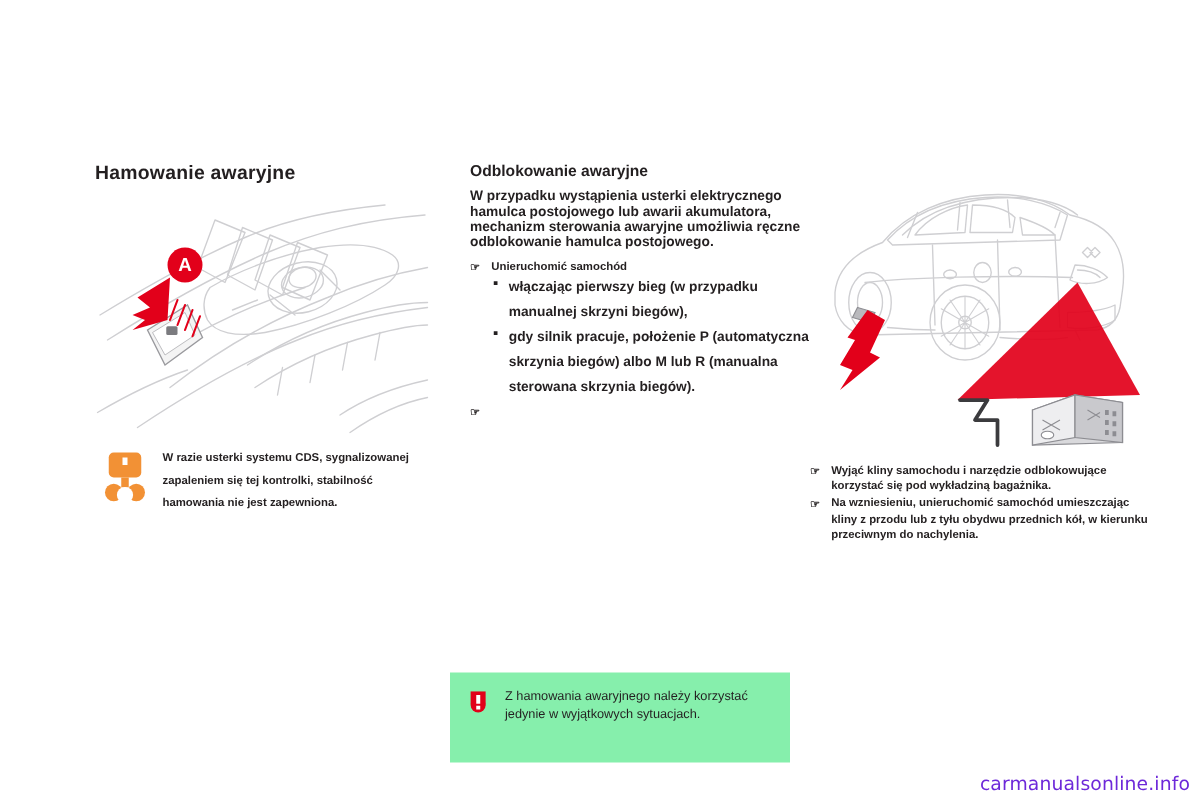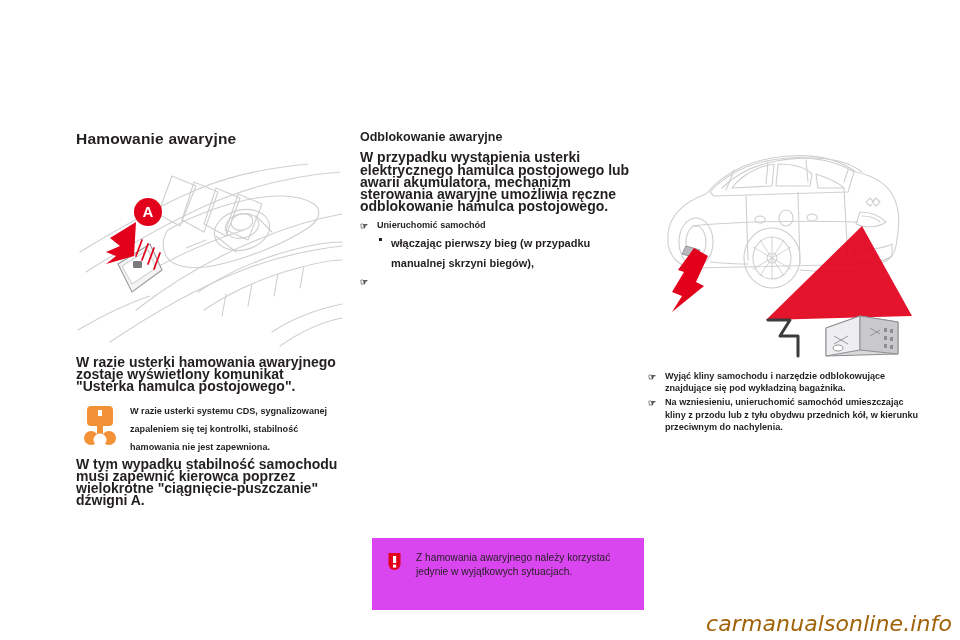--- a/index.html
+++ b/index.html
@@ -22,21 +22,21 @@
     inset: 0;
     background: #ffffff;
   }
 
   
   .col {
     position: absolute;
     top: 130px;
   }
   .col-left   { left: 76px;  width: 268px; }
-  .col-mid    { left: 360px; width: 272px; }
+  .col-mid    { left: 376px; width: 272px; }
   .col-right  { left: 648px; width: 272px; }
 
   
   .h-main {
     font-size: 15.5px;
     font-weight: bold;
     letter-spacing: 0.2px;
     color: #231f20;
     margin: 0 0 13px 0;
     line-height: 1.1;
@@ -44,21 +44,21 @@
   .h-sub {
     font-size: 12.5px;
     font-weight: bold;
     color: #231f20;
     margin: 0 0 7px 0;
     line-height: 1.15;
   }
 
   
   .body-text {
-    font-size: 14px;
+    font-size: 11px;
     line-height: 12.2px;
     color: #231f20;
     margin: 0 0 7px 0;
     font-weight: 600;
   }
 
   
   .illus {
     background: #ffffff;
     border: 0;
@@ -134,24 +134,23 @@
   }
   .callout-inline .ci-text {
     font-size: 9.1px;
     line-height: 12.2px;
     font-weight: 600;
     color: #231f20;
   }
 
   .callout-grey {
     position: absolute;
-    background: #d946ef;
+    background: #86efac;
     padding: 13px 16px 15px 44px;
     box-sizing: border-box;
-    margin-left: 12px;
   }
   .callout-grey .warn-red {
     position: absolute;
     left: 14px;
     top: 15px;
     width: 17px;
     height: 19px;
   }
   .callout-grey .cg-text {
     font-size: 10.2px;
@@ -164,26 +163,25 @@
     top: 538px;
     width: 272px;
     height: 72px;
   }
 
   
   .watermark {
     position: absolute;
     right: 8px;
     bottom: 4px;
-    font-size: 22px;
+    font-size: 15px;
     letter-spacing: 0.1px;
-    color: #a16207;
+    color: #6d28d9;
     font-weight: 500;
     font-family: "DejaVu Sans", sans-serif;
-    font-style: italic;
   }
 
   
   svg { display: block; }
 </style>
 </head>
 <body>
 
 <div class="page">
 
@@ -234,53 +232,55 @@
 
         <g>
           <circle cx="72" cy="52" r="14" fill="#e2001a"></circle>
           <text x="72" y="57" text-anchor="middle" font-family="Liberation Sans, sans-serif" font-size="15" font-weight="bold" fill="#ffffff">A</text>
         </g>
       </svg>
     </div>
 
 
 
-    <p class="body-text">W razie usterki hamowania awaryjnego zostaje wyświetlony komunikat "Usterka hamulca postojowego".</p>
 
     <div class="callout-inline">
       <span class="warn-orange">
         <svg width="44" height="46" viewBox="0 0 44 46">
           <path d="M13 4 h18 a4 4 0 0 1 4 4 v12 a4 4 0 0 1 -4 4 h-18 a4 4 0 0 1 -4 -4 v-12 a4 4 0 0 1 4 -4 z" fill="#f29135"></path>
           <path d="M19 24 h6 v8 h-6 z" fill="#f29135"></path>
           <circle cx="13" cy="36" r="7" fill="#f29135"></circle>
           <circle cx="31" cy="36" r="7" fill="#f29135"></circle>
           <circle cx="22" cy="38" r="6.5" fill="#ffffff"></circle>
           <path d="M20 14 h4 v-6 h-4 z" fill="#ffffff"></path>
         </svg>
       </span>
       <span class="ci-text">W razie usterki systemu CDS, sygnalizowanej zapaleniem się tej kontrolki, stabilność hamowania nie jest zapewniona.</span>
     </div>
 
-    <p class="body-text">W tym wypadku stabilność samochodu musi zapewnić kierowca poprzez wielokrotne "ciągnięcie-puszczanie" dźwigni A.</p>
   </div>
 
   <div class="col col-mid">
 
     <h2 class="h-sub">Odblokowanie awaryjne</h2>
 
     <p class="body-text">W przypadku wystąpienia usterki elektrycznego hamulca postojowego lub awarii akumulatora, mechanizm sterowania awaryjne umożliwia ręczne odblokowanie hamulca postojowego.</p>
 
     <ul class="lvl1">
       <li>
         <span class="hand">☞</span>
         <span>Unieruchomić samochód</span>
         <ul class="lvl2">
           <li>
             <span class="sq"></span>
             <span>włączając pierwszy bieg (w przypadku manualnej skrzyni biegów),</span>
+          </li>
+          <li>
+            <span class="sq"></span>
+            <span>gdy silnik pracuje, położenie P (automatyczna skrzynia biegów) albo M lub R (manualna sterowana skrzynia biegów).</span>
           </li>
         </ul>
       </li>
       <li>
         <span class="hand">☞</span>
       </li>
     </ul>
   </div>
 
   <div class="callout-grey" id="mid-warning-box">
@@ -373,21 +373,21 @@
             <rect x="242" y="215" width="3" height="4"></rect>
           </g>
           <ellipse cx="190" cy="218" rx="5" ry="3" fill="#ffffff" stroke="#8d8d92" stroke-width="0.9"></ellipse>
         </g>
       </svg>
     </div>
 
     <ul class="lvl1">
       <li>
         <span class="hand">☞</span>
-        <span>Wyjąć kliny samochodu i narzędzie odblokowujące znajdujące się pod wykładziną bagażnika.</span>
+        <span>Wyjąć kliny samochodu i narzędzie odblokowujące korzystać się pod wykładziną bagażnika.</span>
       </li>
       <li>
         <span class="hand">☞</span>
         <span>Na wzniesieniu, unieruchomić samochód umieszczając kliny z przodu lub z tyłu obydwu przednich kół, w kierunku przeciwnym do nachylenia.</span>
       </li>
     </ul>
   </div>
 
   <div class="watermark">carmanualsonline.info</div>
 

